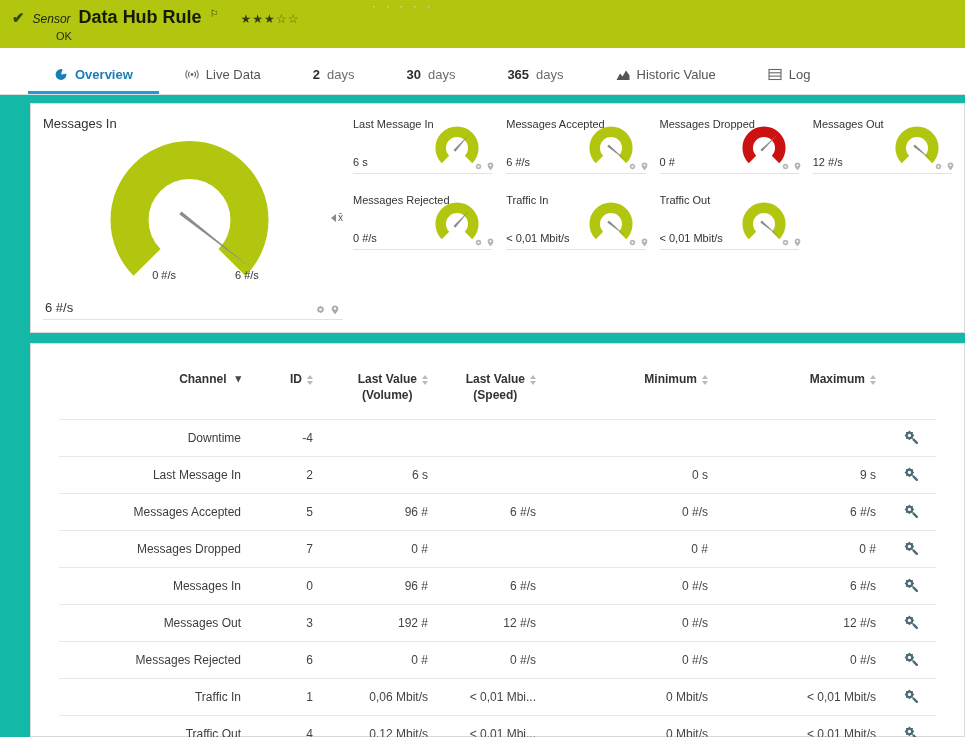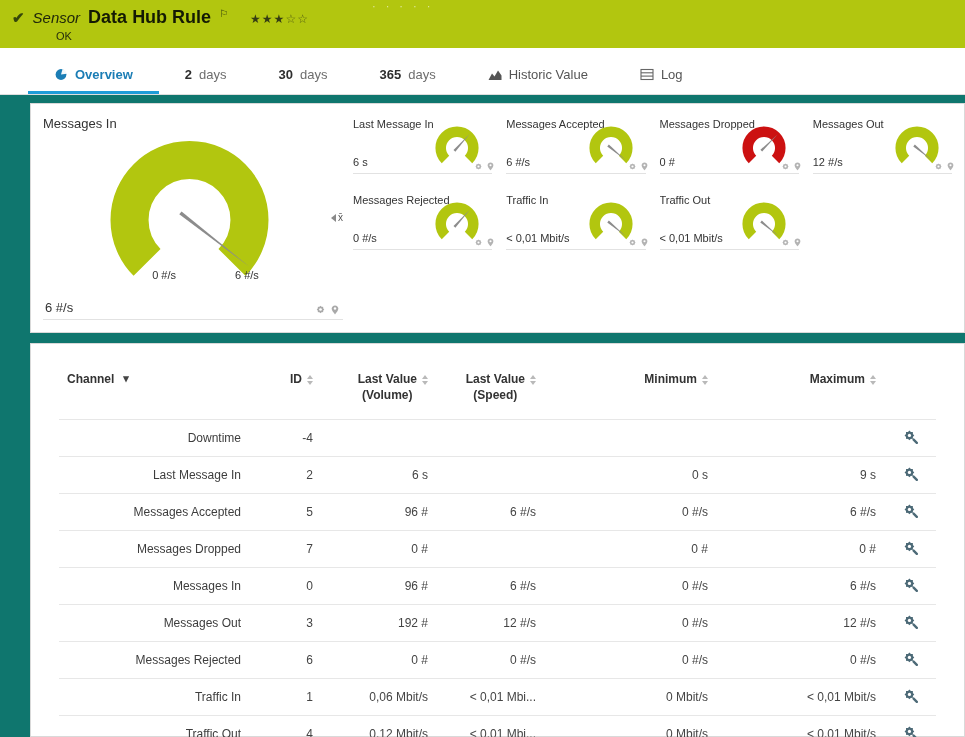--- a/index.html
+++ b/index.html
@@ -2,38 +2,38 @@
 <html><head>
 <meta charset="utf-8">
 <style>
   *{box-sizing:border-box;margin:0;padding:0}
   html,body{width:965px;height:737px;overflow:hidden;background:#fff;
     font-family:"Liberation Sans",sans-serif;color:#444;font-size:12px}
   
   .topbar{height:48px;padding:7px 12px 0 12px;position:relative}
   .title-row{display:flex;align-items:baseline;gap:8px}
   .check{color:#35470a;font-size:15px;font-weight:bold}
-  .kind{font-style:italic;font-size:15px;color:#20280a}
+  .kind{font-style:italic;font-size:12px;color:#20280a}
   .s-title{font-size:18px;font-weight:bold;color:#141a04}
   .flag{font-size:10px;color:#33400d;position:relative;top:-6px}
   .stars{margin-left:14px;font-size:12px;letter-spacing:1px;color:#343c14}
   .stars .empty{opacity:.75}
   .status{margin-left:44px;margin-top:2px;font-size:11px;color:#27300c}
   .menu-dots{position:absolute;left:372px;top:0;color:rgba(255,255,255,.6);
     font-size:11px;letter-spacing:10px;user-select:none}
   
   .tabs{display:flex;height:47px;padding:9px 0 0 28px;border-bottom:1px solid #dedede;background:#fff}
   .tab{display:flex;align-items:center;gap:7px;padding:0 26px;font-size:13px;color:#555;
     cursor:pointer;border-bottom:3px solid transparent;white-space:nowrap}
   .tab.active{color:#1b7db5;font-weight:bold;border-bottom-color:#1e9cd8}
   .tab .ti{width:14px;height:13px;flex:none}
   .tab .num{font-weight:bold;color:#2e2e2e}
   .tab .word{color:#6d6d6d}
   
-  .content{height:642px;background:#0f766e;padding:8px 12px 0 30px}
+  .content{height:642px;background:#14b8a6;padding:8px 12px 0 30px}
   .panel{width:935px;background:#fff;border:1px solid #d9d9d9}
   .panel.gauges{height:230px;display:flex;padding:10px 10px 12px 12px;margin-bottom:10px}
   .panel.table{height:394px;padding:20px 28px 0 28px}
   
   .big{width:300px;flex:none;position:relative;border-bottom:1px solid #e2e2e2;padding-top:2px}
   .big-t{font-size:13px;color:#333}
   .big-g{position:absolute;left:54px;top:16px;width:185px;height:173px}
   .scale-min{position:absolute;left:78px;bottom:38px;width:55px;text-align:right;font-size:11px;color:#333}
   .scale-max{position:absolute;left:192px;bottom:38px;width:55px;text-align:left;font-size:11px;color:#333}
   .big-v{position:absolute;left:2px;bottom:4px;font-size:13px;color:#333}
@@ -52,21 +52,21 @@
   .mini-g{position:absolute;right:12px;top:9px;width:46px;height:46px}
   .mini-v{position:absolute;left:0;bottom:5px;font-size:11px;color:#333;max-width:92px;white-space:nowrap}
   .mini-ic{position:absolute;right:-2px;bottom:2px;display:flex;gap:4px;align-items:center}
   .mini-ic svg{fill:#b3b3b3}
   .mini-ic .ic-gear{width:9px;height:9px}
   .mini-ic .ic-pin{width:7px;height:9px}
   
   table.chan{width:100%;border-collapse:collapse;table-layout:fixed}
   th,td{font-size:12px}
   thead th{font-weight:bold;color:#333;text-align:right;vertical-align:top;padding:8px 8px 16px 8px}
-  thead th.al{text-align:left}
+  thead th.al{text-align:right}
   .thx{display:inline-flex;align-items:flex-start;gap:5px;cursor:pointer}
   .pre{white-space:pre-line;line-height:1.3;text-align:center}
   .caret{color:#444;font-size:11px;margin-left:4px}
   .sorter{display:inline-flex;flex-direction:column;gap:2px;margin-top:3px}
   .sorter i{display:block;width:0;height:0;border-left:3.5px solid transparent;border-right:3.5px solid transparent}
   .sorter .up{border-bottom:4px solid #b9b9b9}
   .sorter .dn{border-top:4px solid #b9b9b9}
   tbody td{padding:9px 8px;border-top:1px solid #e7e7e7;color:#444}
   td.al{text-align:right;color:#3d3d3d}
   td.ar{text-align:right}
@@ -90,20 +90,30 @@
   <div class="menu-dots">·····</div>
 </header>
 
 <nav class="tabs">
   <div class="tab active">
     <svg class="ti" viewBox="0 0 14 14">
         <circle cx="7" cy="7" r="5.8" fill="#1b7db5"></circle>
         <path d="M7 7 L7 0.8 A6.2 6.2 0 0 1 12.8 4.6 Z" fill="#fff" opacity="0.95" transform="rotate(16 7 7)"></path>
       </svg>
     <span>Overview</span>
+  </div>
+  <div class="tab">
+    <svg class="ti" viewBox="0 0 16 12" fill="none" stroke="#666" stroke-width="1.2">
+      <circle cx="8" cy="6" r="1.6" fill="#666" stroke="none"></circle>
+      <path d="M5.2 3 A4.4 4.4 0 0 0 5.2 9"></path>
+      <path d="M2.8 1.2 A7 7 0 0 0 2.8 10.8"></path>
+      <path d="M10.8 3 A4.4 4.4 0 0 1 10.8 9"></path>
+      <path d="M13.2 1.2 A7 7 0 0 1 13.2 10.8"></path>
+    </svg>
+    <span>Live Data</span>
   </div>
   <div class="tab days">
     <span class="num">2</span>
     <span class="word">days</span>
   </div>
   <div class="tab days">
     <span class="num">30</span>
     <span class="word">days</span>
   </div>
   <div class="tab days">

